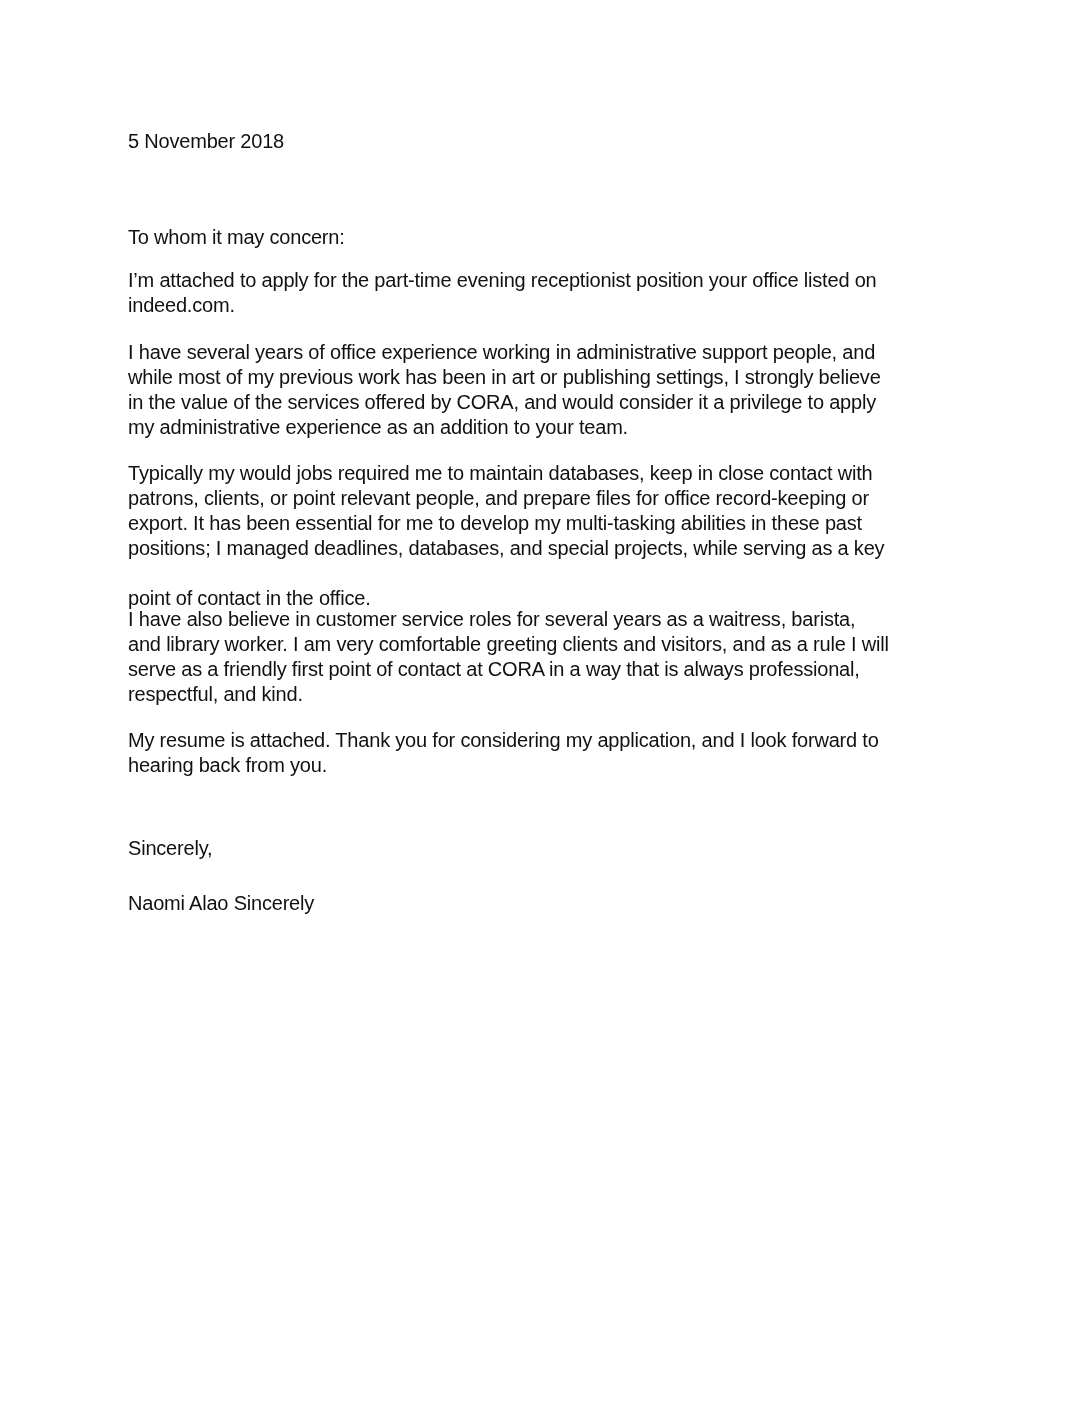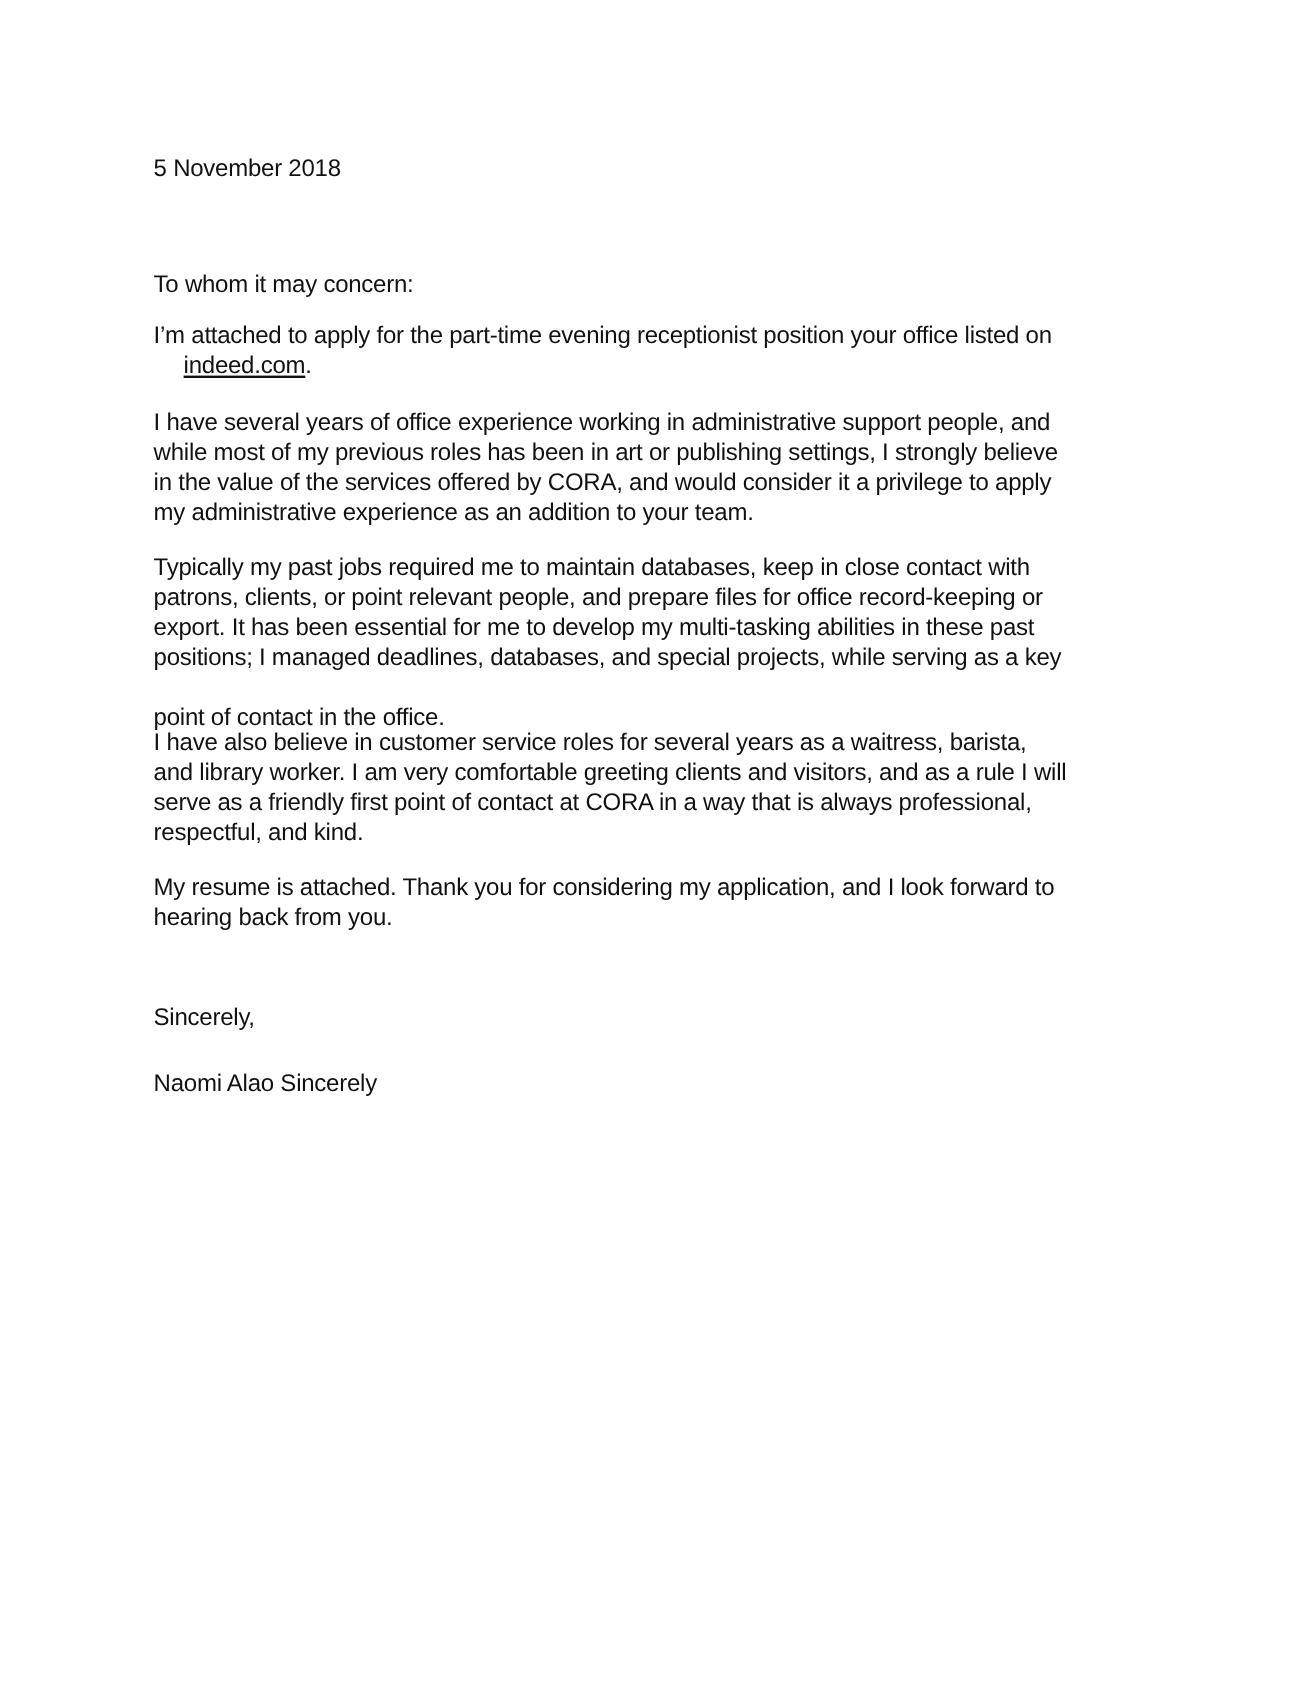--- a/index.html
+++ b/index.html
@@ -4,44 +4,44 @@
   <style>
     html, body { margin: 0; padding: 0; background: #ffffff; }
     body {
       width: 1088px; height: 1408px; position: relative; overflow: hidden;
       font-family: "Liberation Sans", sans-serif;
       color: #111111;
       font-size: 20px;
     }
     .page { position: absolute; left: 128px; top: 0; width: 860px; }
     .line { position: absolute; left: 0; white-space: nowrap; line-height: 24px; letter-spacing: -0.2px; }
-    .link { text-decoration: underline; text-underline-offset: 2px; color: #111111; cursor: pointer; margin-left: 25px; }
+    .link { text-underline-offset: 2px; color: #111111; cursor: pointer; }
   </style>
 </head>
 <body>
 
 <div class="page">
   <div class="line" style="top:129px">5 November 2018</div>
 
   <div class="line" style="top:225px">To whom it may concern:</div>
 
   <div>
     <div class="line" style="top:268px">I’m attached to apply for the part-time evening receptionist position your office listed on</div>
     <div class="line" style="top:293px"><span class="link">indeed.com</span><span>.</span></div>
   </div>
 
   <div>
     <div class="line" style="top:340px">I have several years of office experience working in administrative support people, and</div>
-    <div class="line" style="top:365px">while most of my previous roles has been in art or publishing settings, I strongly believe</div>
+    <div class="line" style="top:365px">while most of my previous work has been in art or publishing settings, I strongly believe</div>
     <div class="line" style="top:390px">in the value of the services offered by CORA, and would consider it a privilege to apply</div>
     <div class="line" style="top:415px">my administrative experience as an addition to your team.</div>
   </div>
 
   <div>
-    <div class="line" style="top:461px">Typically my past jobs required me to maintain databases, keep in close contact with</div>
+    <div class="line" style="top:461px">Typically my would jobs required me to maintain databases, keep in close contact with</div>
     <div class="line" style="top:486px">patrons, clients, or point relevant people, and prepare files for office record-keeping or</div>
     <div class="line" style="top:511px">export. It has been essential for me to develop my multi-tasking abilities in these past</div>
     <div class="line" style="top:536px">positions; I managed deadlines, databases, and special projects, while serving as a key</div>
     <div class="line" style="top:586px">point of contact in the office.</div>
   </div>
 
   <div>
     <div class="line" style="top:607px">I have also believe in customer service roles for several years as a waitress, barista,</div>
     <div class="line" style="top:632px">and library worker. I am very comfortable greeting clients and visitors, and as a rule I will</div>
     <div class="line" style="top:657px">serve as a friendly first point of contact at CORA in a way that is always professional,</div>

